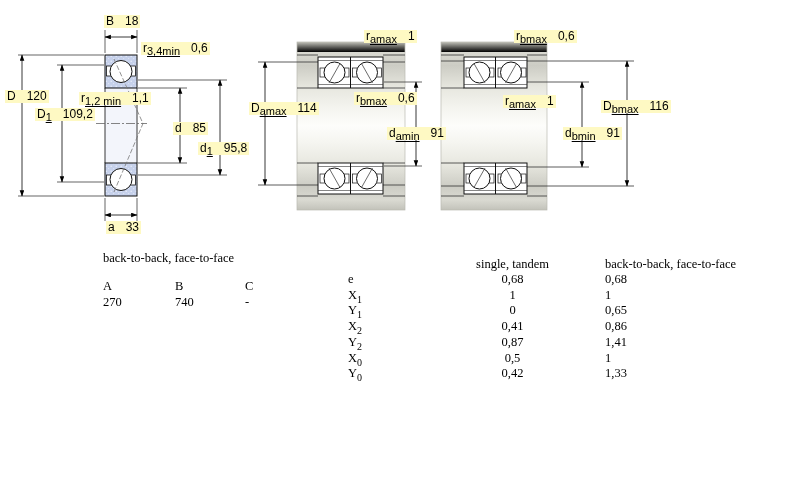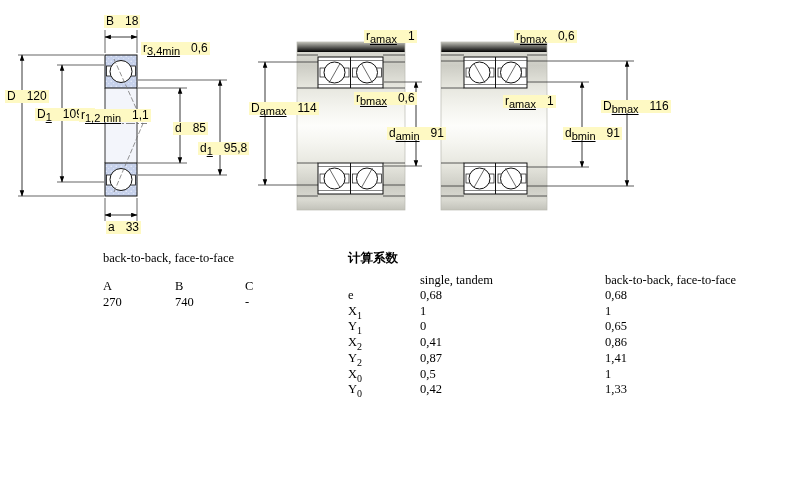--- a/index.html
+++ b/index.html
@@ -16,21 +16,21 @@
   .tblock .title{font-weight:bold;line-height:16px;}
   .tblock .subtitle{line-height:16px;}
   .prow{line-height:15.5px;}
   .prow .c0{display:inline-block;width:72px;}
   .prow .c1{display:inline-block;width:70px;}
   .prow .c2{display:inline-block;width:40px;}
   .preload .hdr{margin-top:13px;font-family:Liberation Serif, serif;}
   .factors .fhdr{margin-top:6px;line-height:16px;}
   .frow{line-height:15.7px;}
   .fl{display:inline-block;width:72px;}
-  .fv1{display:inline-block;width:185px;}
+  .fv1{display:inline-block;width:185px;text-align:center;}
   .fv2{display:inline-block;}
   .frow sub,.factors sub{font-size:10px;line-height:0;}
 </style>
 </head>
 <body>
 
 <div class="screen">
 
   <svg width="800" height="500" viewBox="0 0 800 500">
     <defs>
@@ -235,21 +235,21 @@
       <g stroke="#222">
         <line x1="582" y1="82" x2="582" y2="167" stroke-width="0.9" marker-start="url(#mS)" marker-end="url(#mE)"></line>
       </g>
     </g>
   </svg>
 
   <span class="dim" style="left:104px;top:15px"><span>B</span><sub></sub><span class="val">18</span></span>
   <span class="dim" style="left:141px;top:42px"><span>r</span><sub>3,4min</sub><span class="val">0,6</span></span>
   <span class="dim" style="left:5px;top:90px"><span>D</span><sub></sub><span class="val">120</span></span>
   <span class="dim" style="left:35px;top:108px"><span>D</span><sub>1</sub><span class="val">109,2</span></span>
-  <span class="dim" style="left:79px;top:109px"><span>r</span><sub>1,2 min</sub><span class="val">1,1</span></span>
+  <span class="dim" style="left:79px;top:92px"><span>r</span><sub>1,2 min</sub><span class="val">1,1</span></span>
   <span class="dim" style="left:173px;top:122px"><span>d</span><sub></sub><span class="val">85</span></span>
   <span class="dim" style="left:198px;top:142px"><span>d</span><sub>1</sub><span class="val">95,8</span></span>
   <span class="dim" style="left:106px;top:221px"><span>a</span><sub></sub><span class="val">33</span></span>
 
   <span class="dim" style="left:364px;top:30px"><span>r</span><sub>amax</sub><span class="val">1</span></span>
   <span class="dim" style="left:354px;top:92px"><span>r</span><sub>bmax</sub><span class="val">0,6</span></span>
   <span class="dim" style="left:249px;top:102px"><span>D</span><sub>amax</sub><span class="val">114</span></span>
   <span class="dim" style="left:387px;top:127px"><span>d</span><sub>amin</sub><span class="val">91</span></span>
 
   <span class="dim" style="left:514px;top:30px"><span>r</span><sub>bmax</sub><span class="val">0,6</span></span>
@@ -261,21 +261,20 @@
     <div class="subtitle">back-to-back, face-to-face</div>
     <div class="prow hdr">
       <span class="c0">A</span><span class="c1">B</span><span class="c2">C</span>
     </div>
     <div class="prow">
       <span class="c0">270</span><span class="c1">740</span><span class="c2">-</span>
     </div>
   </div>
 
   <div class="tblock factors" style="left:348px;top:250px">
-    <div class="title" style="font-family:'Liberation Serif','DejaVu Sans',serif">计算系数</div>
     <div class="frow fhdr">
       <span class="fl"></span><span class="fv1">single, tandem</span><span class="fv2">back-to-back, face-to-face</span>
     </div>
     <div class="frow"><span class="fl"><span>e</span><sub></sub></span><span class="fv1">0,68</span><span class="fv2">0,68</span></div>
     <div class="frow"><span class="fl"><span>X</span><sub>1</sub></span><span class="fv1">1</span><span class="fv2">1</span></div>
     <div class="frow"><span class="fl"><span>Y</span><sub>1</sub></span><span class="fv1">0</span><span class="fv2">0,65</span></div>
     <div class="frow"><span class="fl"><span>X</span><sub>2</sub></span><span class="fv1">0,41</span><span class="fv2">0,86</span></div>
     <div class="frow"><span class="fl"><span>Y</span><sub>2</sub></span><span class="fv1">0,87</span><span class="fv2">1,41</span></div>
     <div class="frow"><span class="fl"><span>X</span><sub>0</sub></span><span class="fv1">0,5</span><span class="fv2">1</span></div>
     <div class="frow"><span class="fl"><span>Y</span><sub>0</sub></span><span class="fv1">0,42</span><span class="fv2">1,33</span></div>

